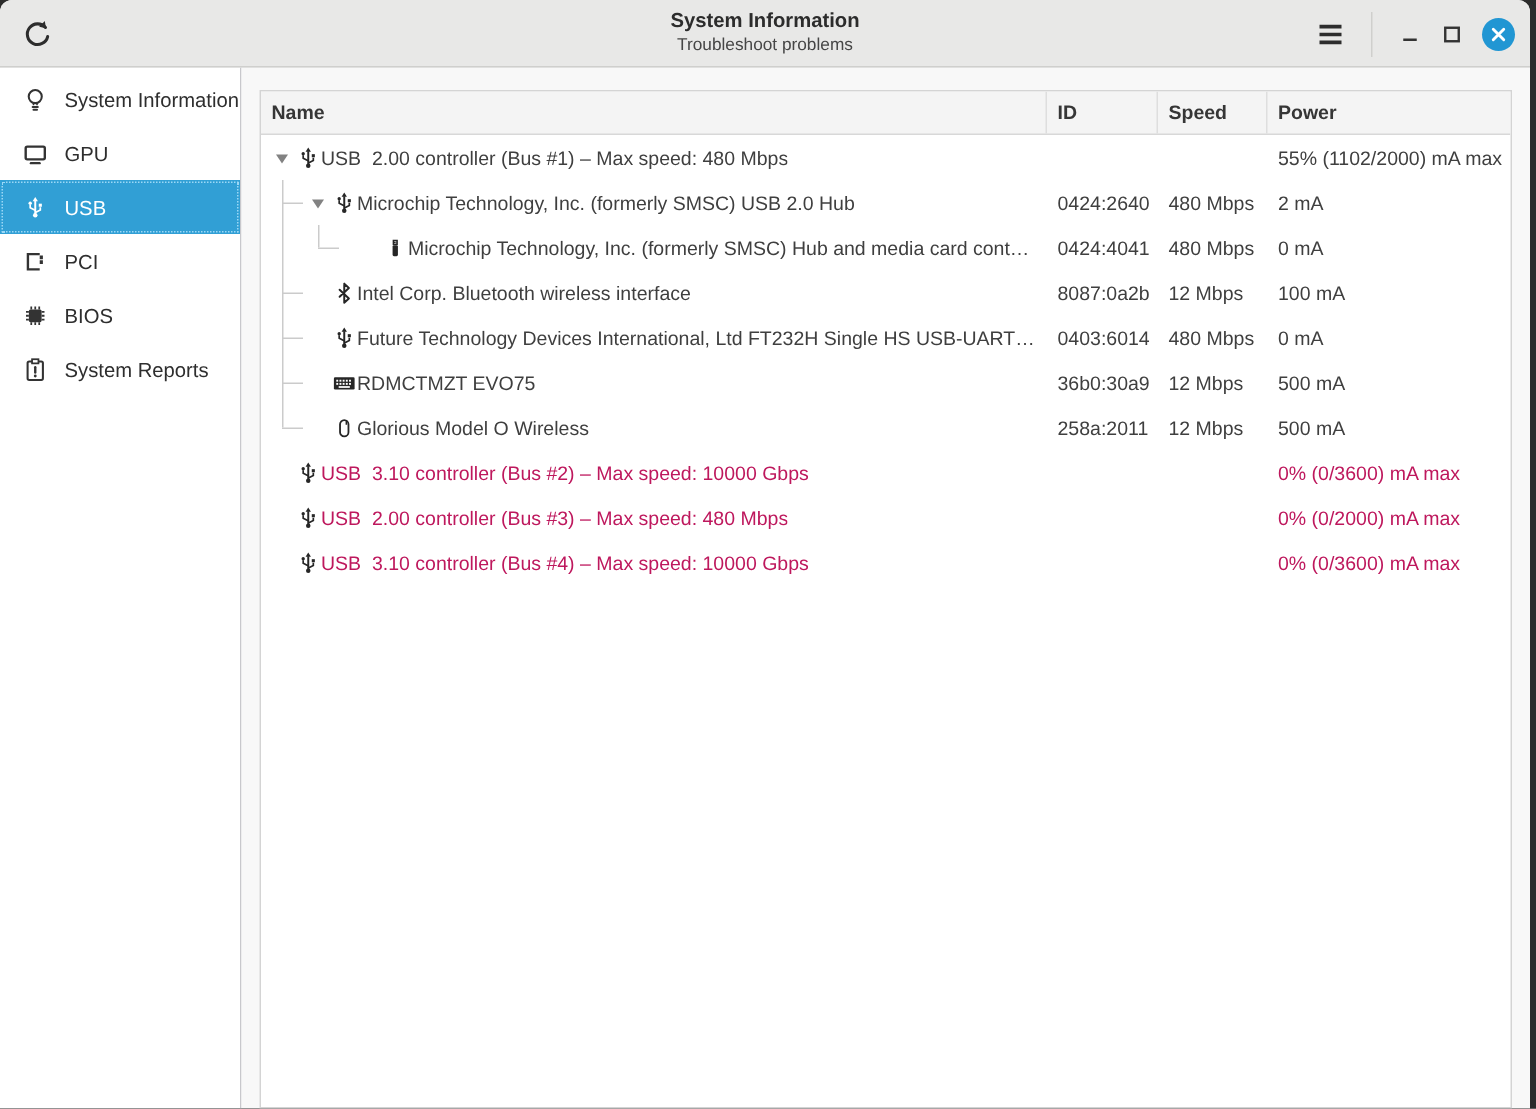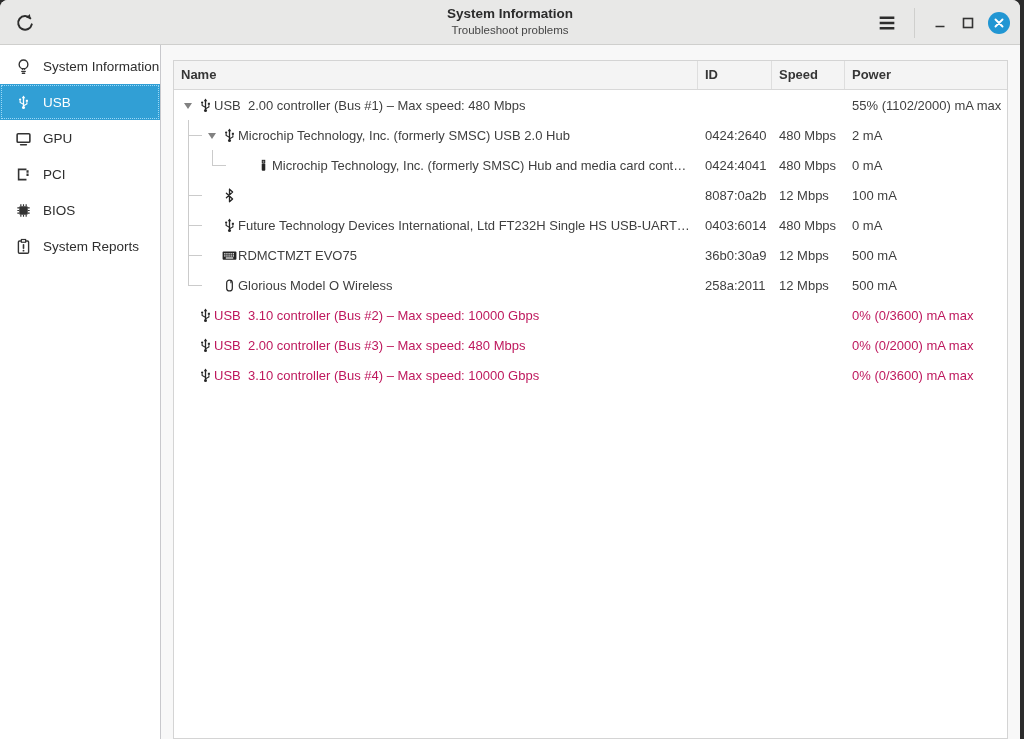--- a/index.html
+++ b/index.html
@@ -118,46 +118,46 @@
         <div class="side-item">
           <span class="side-ico">
             <svg width="17" height="17" viewBox="0 0 16 16" fill="none" stroke="currentColor" stroke-width="1.3">
               <circle cx="8" cy="6" r="4.1"></circle>
               <path d="M6.9 10v1.4M9.1 10v1.4" stroke-width="1"></path>
               <path d="M6.4 12.6h3.2M6.9 14.3h2.2" stroke-linecap="round"></path>
             </svg>
           </span>
           <span>System Information</span>
         </div>
+        <div class="side-item">
+          <span class="side-ico">
+            <svg width="17" height="17" viewBox="0 0 16 16" fill="none" stroke="currentColor" stroke-width="1.5">
+              <rect x="2" y="3.5" width="12" height="8" rx="1"></rect>
+              <path d="M5.3 13.9h5.4" stroke-linecap="round"></path>
+            </svg>
+          </span>
+          <span>GPU</span>
+        </div>
         <div class="side-item selected">
           <span class="side-ico">
             <svg width="15" height="15" viewBox="0 0 16 16">
               <path d="M8 13.2V3" stroke="currentColor" stroke-width="1.4" fill="none"></path>
               <path d="M8 0.4 6.1 3.4h3.8z" fill="currentColor"></path>
               <path d="M7.9 9.8 4.4 8V5.9" stroke="currentColor" stroke-width="1.2" fill="none"></path>
               <circle cx="4.4" cy="4.8" r="1.2" fill="currentColor"></circle>
               <path d="M8.1 11.4 11.6 9.6V7.6" stroke="currentColor" stroke-width="1.2" fill="none"></path>
               <rect x="10.5" y="5.1" width="2.2" height="2.2" fill="currentColor"></rect>
               <circle cx="8" cy="13.4" r="1.6" fill="currentColor"></circle>
             </svg>
           </span>
           <span>USB</span>
         </div>
         <div class="side-item">
           <span class="side-ico">
             <svg width="17" height="17" viewBox="0 0 16 16" fill="none" stroke="currentColor" stroke-width="1.5">
-              <rect x="2" y="3.5" width="12" height="8" rx="1"></rect>
-              <path d="M5.3 13.9h5.4" stroke-linecap="round"></path>
-            </svg>
-          </span>
-          <span>GPU</span>
-        </div>
-        <div class="side-item">
-          <span class="side-ico">
-            <svg width="17" height="17" viewBox="0 0 16 16" fill="none" stroke="currentColor" stroke-width="1.5">
               <path d="M10.8 3.2H3.4v9.6h7.4"></path>
               <path d="M10.8 5.2h2M10.8 8.2h2" stroke-width="2.4"></path>
             </svg>
           </span>
           <span>PCI</span>
         </div>
         <div class="side-item">
           <span class="side-ico">
             <svg width="17" height="17" viewBox="0 0 16 16">
               <rect x="4" y="4" width="8" height="8" rx="1" fill="currentColor"></rect>
@@ -255,20 +255,21 @@
             </div>
             <div class="tr">
               <div class="td-name">
                 <span class="br br-tee"></span>
                 <span class="slot"></span>
                 <span class="row-ico">
                   <svg width="15" height="15" viewBox="0 0 16 16" fill="none" stroke="currentColor" stroke-width="1.4" stroke-linejoin="round" stroke-linecap="round">
                     <path d="M8 1.3v13.4M8 1.3l3.3 3L4.7 10.5M8 14.7l3.3-3L4.7 5.5"></path>
                   </svg>
                 </span>
+                <span class="row-label">Intel Corp. Bluetooth wireless interface</span>
               </div>
               <div class="td">8087:0a2b</div>
               <div class="td">12 Mbps</div>
               <div class="td">100 mA</div>
             </div>
             <div class="tr">
               <div class="td-name">
                 <span class="br br-tee"></span>
                 <span class="slot"></span>
                 <span class="row-ico">

